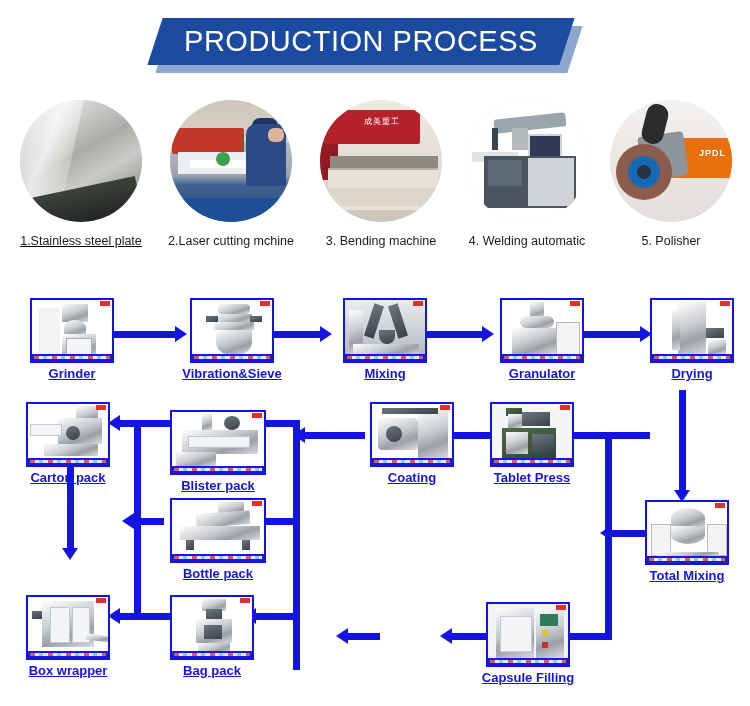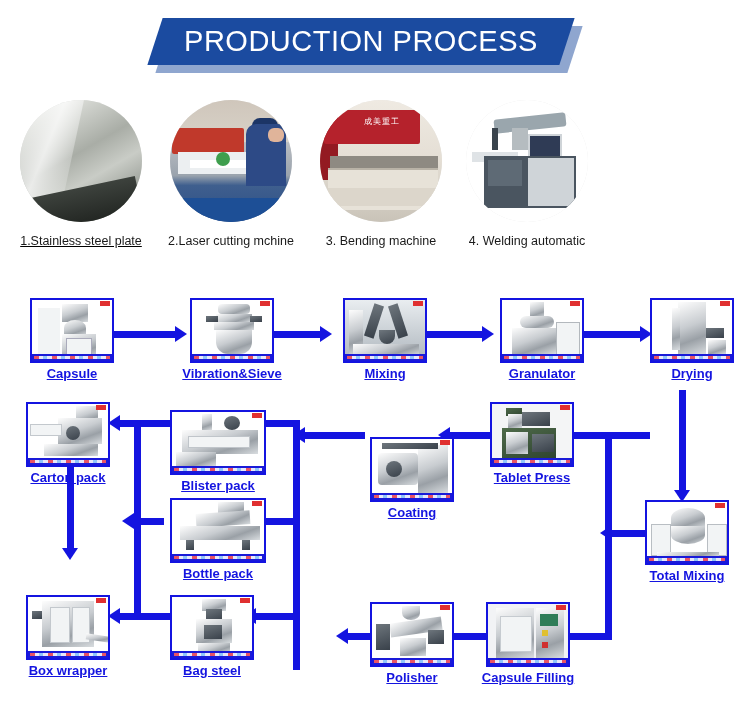--- a/index.html
+++ b/index.html
@@ -179,20 +179,34 @@
         <div class="mon"></div>
           <div class="tbl"></div>
           <div class="base"></div>
         <div class="panel"></div>
           <div class="door"></div>
       </div>
     </div>
     <div class="cap">4. Welding  automatic</div>
   </div>
 
+  <div class="circle-item" style="left:596px;">
+    <div class="circle">
+      <div class="inner ph-pol">
+        <div class="body"></div>
+          <div class="body2"></div>
+          <div class="hand"></div>
+        <div class="disc"></div>
+          <div class="disc2"></div>
+          <div class="disc3"></div>
+        <div class="lbl">JPDL</div>
+      </div>
+    </div>
+    <div class="cap">5. Polisher</div>
+  </div>
 </div>
 
 <div id="flow">
 
   <div class="ln" style="left:113px;top:41px;width:62px;height:7px;"></div>
   <div class="ar ar-r" style="left:175px;top:36px;"></div>
 
   <div class="ln" style="left:258px;top:41px;width:62px;height:7px;"></div>
   <div class="ar ar-r" style="left:320px;top:36px;"></div>
 
@@ -265,21 +279,21 @@
         <div class="m m-steel" style="left:30px;top:4px;width:26px;height:18px;"></div>
         <div class="m m-steel" style="left:32px;top:20px;width:22px;height:16px;border-radius:50% 50% 0 0;"></div>
         <div class="m m-steel" style="left:30px;top:34px;width:34px;height:24px;"></div>
         <div class="m m-white" style="left:34px;top:38px;width:24px;height:16px;border:1px solid #aab;"></div>
       </div>
       <div class="tag"></div>
       <div class="wm">
           <i></i>
         </div>
     </div>
-    <div class="nlabel" style="top:68px;">Capsule</div>
+    <div class="nlabel" style="top:68px;">Grinder</div>
   </div>
 
   <div class="node" style="left:190px;top:8px;width:84px;height:50px;">
     <div class="thumb" style="width:84px;height:65px;">
       <div class="pic">
         <div class="m m-steel" style="left:26px;top:4px;width:32px;height:10px;border-radius:4px;"></div>
         <div class="m m-steel" style="left:24px;top:14px;width:36px;height:8px;"></div>
         <div class="m m-steel" style="left:22px;top:22px;width:40px;height:8px;"></div>
         <div class="m m-steel" style="left:24px;top:30px;width:36px;height:24px;border-radius:0 0 12px 12px;"></div>
         <div class="m m-dark" style="left:14px;top:16px;width:12px;height:6px;"></div>
@@ -372,21 +386,21 @@
         <div class="m m-dark" style="left:40px;top:30px;width:22px;height:18px;"></div>
       </div>
       <div class="tag"></div>
       <div class="wm">
           <i></i>
         </div>
     </div>
     <div class="nlabel" style="top:68px;">Tablet Press</div>
   </div>
 
-  <div class="node" style="left:370px;top:112px;width:84px;height:65px;margin-top:35px;">
+  <div class="node" style="left:370px;top:112px;width:84px;height:65px;">
     <div class="thumb" style="width:84px;height:65px;">
       <div class="pic">
         <div class="m m-steel" style="left:6px;top:14px;width:40px;height:32px;border-radius:4px;"></div>
         <div class="m m-dark" style="left:14px;top:22px;width:16px;height:16px;border-radius:50%;"></div>
         <div class="m m-steel" style="left:46px;top:6px;width:30px;height:48px;"></div>
         <div class="m m-dark" style="left:10px;top:4px;width:56px;height:6px;"></div>
       </div>
       <div class="tag"></div>
       <div class="wm">
           <i></i>
@@ -470,39 +484,23 @@
         <div class="m m-dark" style="left:34px;top:12px;width:16px;height:12px;"></div>
         <div class="m m-steel" style="left:24px;top:22px;width:36px;height:24px;"></div>
         <div class="m m-dark" style="left:32px;top:28px;width:18px;height:14px;"></div>
         <div class="m m-steel" style="left:26px;top:46px;width:32px;height:10px;"></div>
       </div>
       <div class="tag"></div>
       <div class="wm">
           <i></i>
         </div>
     </div>
-    <div class="nlabel" style="top:68px;">Bag steel</div>
-  </div>
-
-  <div class="node" style="left:370px;top:312px;width:84px;height:65px;">
-    <div class="thumb" style="width:84px;height:65px;">
-      <div class="pic">
-        <div class="m m-steel" style="left:30px;top:2px;width:18px;height:14px;border-radius:0 0 50% 50%;"></div>
-        <div class="m m-steel" style="left:18px;top:16px;width:52px;height:14px;transform:rotate(-8deg);"></div>
-        <div class="m m-dark" style="left:4px;top:20px;width:14px;height:26px;"></div>
-        <div class="m m-steel" style="left:28px;top:34px;width:26px;height:18px;"></div>
-        <div class="m m-dark" style="left:56px;top:26px;width:16px;height:14px;"></div>
-      </div>
-      <div class="tag"></div>
-      <div class="wm">
-          <i></i>
-        </div>
-    </div>
-    <div class="nlabel" style="top:68px;">Polisher</div>
-  </div>
+    <div class="nlabel" style="top:68px;">Bag pack</div>
+  </div>
+
 
   <div class="node" style="left:486px;top:312px;width:84px;height:81px;">
     <div class="thumb" style="width:84px;height:65px;">
       <div class="pic" style="background:#f2f3f5;">
         <div class="m m-steel" style="left:8px;top:4px;width:38px;height:50px;"></div>
         <div class="m m-white" style="left:12px;top:12px;width:30px;height:34px;border:1px solid #c6cbd0;"></div>
         <div class="m m-steel" style="left:48px;top:4px;width:28px;height:50px;"></div>
         <div class="m" style="left:52px;top:10px;width:18px;height:12px;background:#2f7d58;"></div>
         <div class="m" style="left:54px;top:26px;width:6px;height:6px;background:#e0c030;"></div>
         <div class="m" style="left:54px;top:38px;width:6px;height:6px;background:#d03030;"></div>

